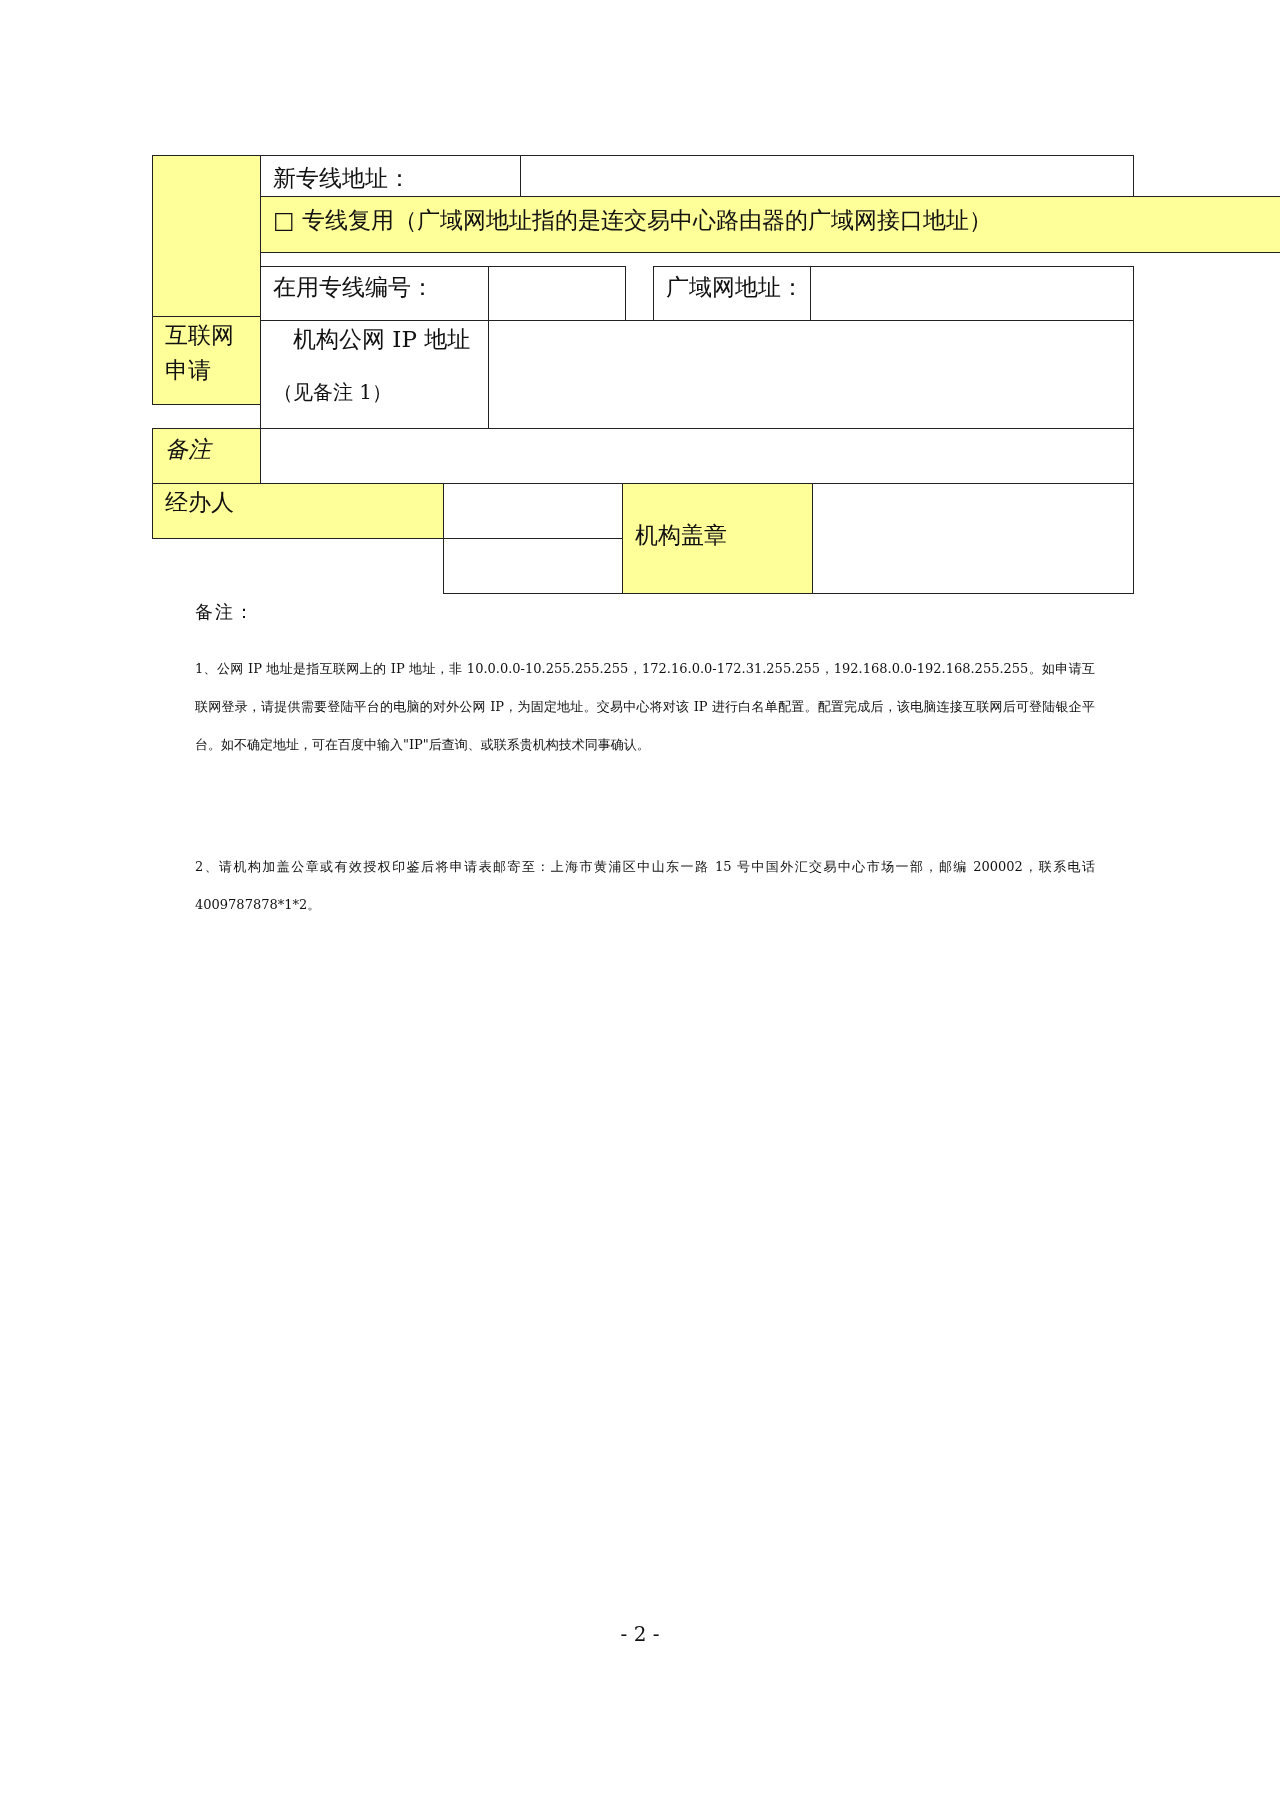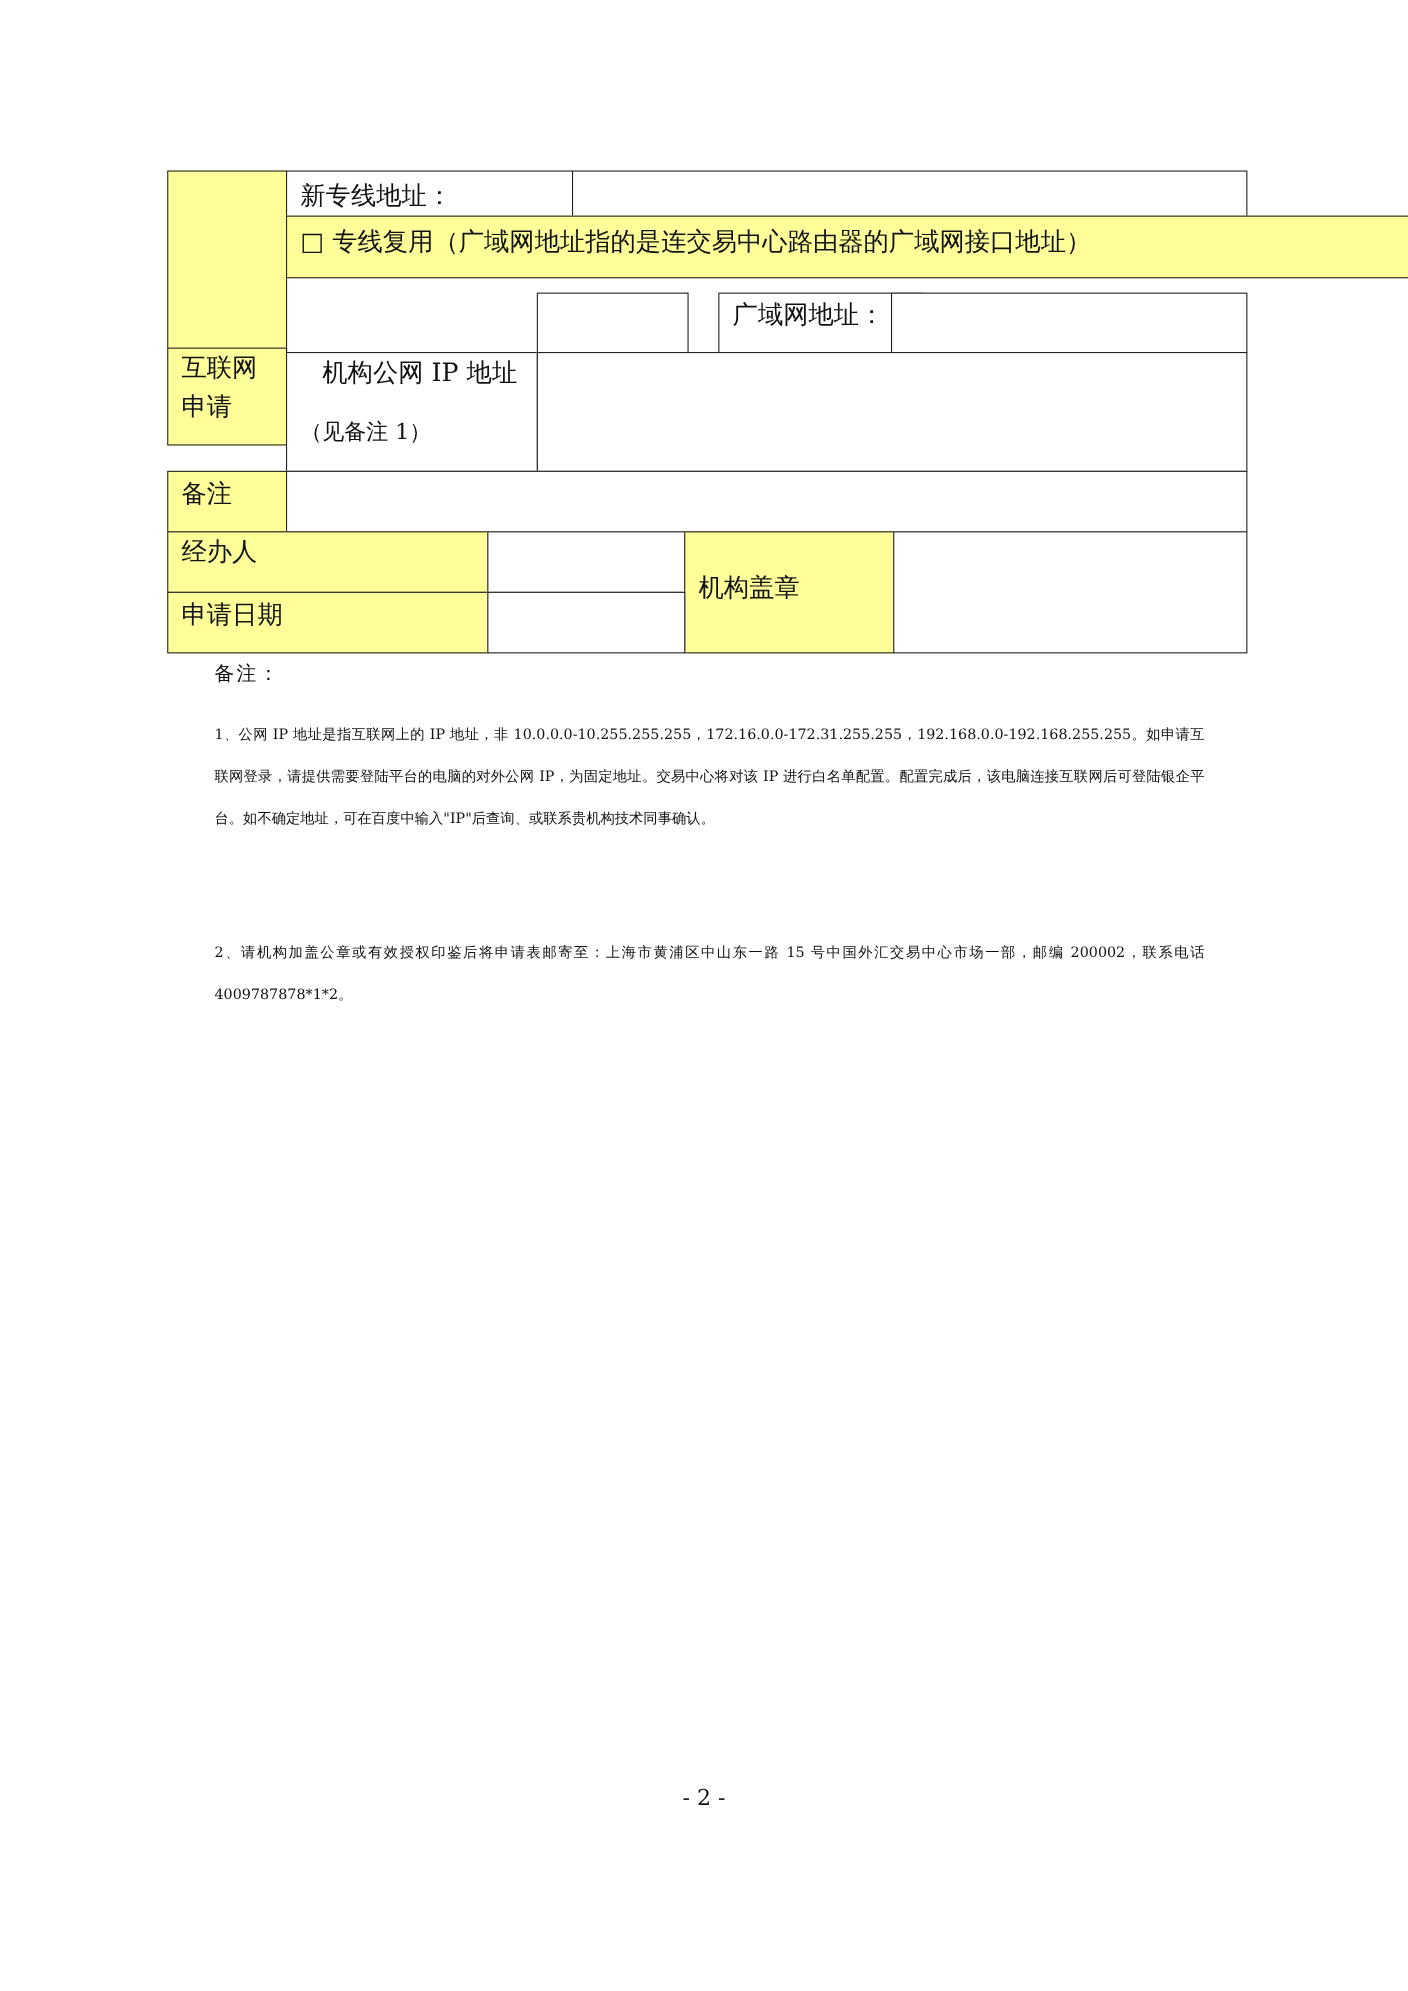--- a/index.html
+++ b/index.html
@@ -24,20 +24,23 @@
     <span class="lbl" style="left:12px;top:7px;">新专线地址：</span>
   </div>
   <div class="cell" style="left:520px;top:155px;width:614px;height:56px;">
     <span class="lbl" style="left:12px;top:7px;"></span>
   </div>
 
   <div class="cell yellow" style="left:260px;top:196px;width:1056px;height:57px;">
     <span class="lbl" style="left:12px;top:8px;">□  专线复用（广域网地址指的是连交易中心路由器的广域网接口地址）</span>
   </div>
 
+  <div class="cell" style="left:260px;top:266px;width:229px;height:55px;">
+    <span class="lbl" style="left:12px;top:5px;">在用专线编号：</span>
+  </div>
   <div class="cell" style="left:488px;top:266px;width:138px;height:55px;">
     <span class="lbl" style="left:8px;top:5px;"></span>
   </div>
   <div class="cell" style="left:653px;top:266px;width:186px;height:55px;">
     <span class="lbl" style="left:12px;top:5px;">广域网地址：</span>
   </div>
   <div class="cell" style="left:810px;top:266px;width:324px;height:55px;">
     <span class="lbl" style="left:8px;top:5px;"></span>
   </div>
 
@@ -47,43 +50,40 @@
   </div>
   <div class="cell" style="left:260px;top:320px;width:229px;height:109px;">
     <span class="lbl" style="left:12px;top:3px;margin-left:20px;">机构公网 IP 地址</span>
     <span class="lbl small" style="left:12px;top:58px;">（见备注 1）</span>
   </div>
   <div class="cell" style="left:488px;top:320px;width:646px;height:109px;">
     <span class="lbl" style="left:8px;top:5px;"></span>
   </div>
 
   <div class="cell yellow" style="left:152px;top:428px;width:109px;height:56px;">
-    <span class="lbl" style="left:12px;top:5px;">备注</span>
+    <span class="lbl" style="left:12px;top:5px;font-style:italic;">备注</span>
   </div>
   <div class="cell" style="left:260px;top:428px;width:874px;height:56px;">
     <span class="lbl" style="left:12px;top:5px;"></span>
   </div>
 
   <div class="cell yellow" style="left:152px;top:483px;width:292px;height:56px;">
     <span class="lbl" style="left:12px;top:3px;">经办人</span>
   </div>
   <div class="cell" style="left:443px;top:483px;width:180px;height:56px;">
     <span class="lbl" style="left:8px;top:5px;"></span>
   </div>
 
   <div class="cell yellow" style="left:622px;top:483px;width:191px;height:111px;">
     <span class="lbl" style="left:12px;top:36px;">机构盖章</span>
   </div>
   <div class="cell" style="left:812px;top:483px;width:322px;height:111px;">
     <span class="lbl" style="left:8px;top:5px;"></span>
   </div>
 
-  <div class="cell yellow" style="left:152px;top:538px;width:292px;height:56px;">
-    <span class="lbl" style="left:12px;top:5px;">申请日期</span>
-  </div>
   <div class="cell" style="left:443px;top:538px;width:180px;height:56px;">
     <span class="lbl" style="left:8px;top:5px;"></span>
   </div>
 </div>
 
 <div class="note-title">备注：</div>
 <div class="para" style="top:650px;">1、公网 IP 地址是指互联网上的 IP 地址，非 10.0.0.0-10.255.255.255，172.16.0.0-172.31.255.255，192.168.0.0-192.168.255.255。如申请互联网登录，请提供需要登陆平台的电脑的对外公网 IP，为固定地址。交易中心将对该 IP 进行白名单配置。配置完成后，该电脑连接互联网后可登陆银企平台。如不确定地址，可在百度中输入"IP"后查询、或联系贵机构技术同事确认。</div>
 <div class="para" style="top:848px;">2、请机构加盖公章或有效授权印鉴后将申请表邮寄至：上海市黄浦区中山东一路 15 号中国外汇交易中心市场一部，邮编 200002，联系电话 4009787878*1*2。</div>
 
 <div class="pagenum">- 2 -</div>

